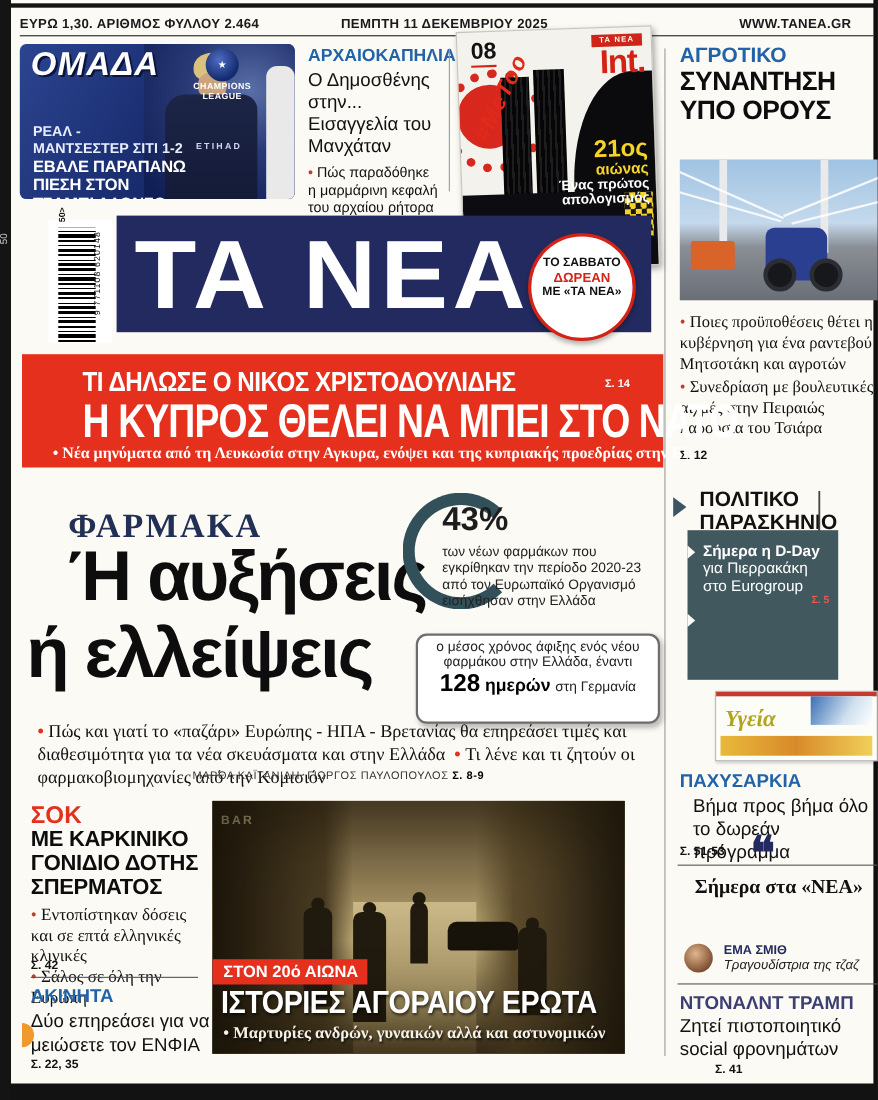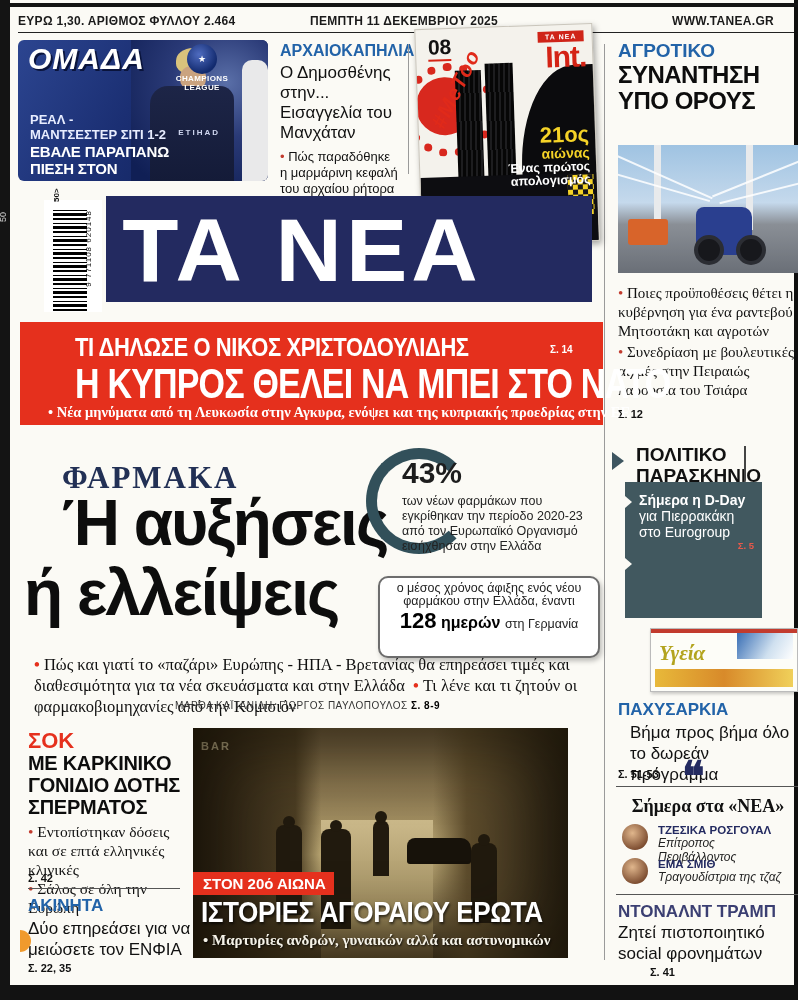--- a/index.html
+++ b/index.html
@@ -231,20 +231,25 @@
       <div class="metoo">#MeToo</div>
       <div class="mag-stat">
         <div style="color:#f5d327;font-size:22px;font-weight:900;">21ος</div>
         <div style="color:#f5d327;font-size:14px;font-weight:900;">αιώνας</div>
         <div style="color:#fff;font-size:12.5px;font-weight:bold;">Ένας πρώτος</div>
         <div style="color:#fff;font-size:12.5px;font-weight:bold;">απολογισμός</div>
       </div>
       <div class="mag-ai">AI</div>
     </div>
 
+    <div class="abs promo-circle">
+      <div style="margin-top:18px;font-size:11px;font-weight:900;color:#111;">ΤΟ ΣΑΒΒΑΤΟ</div>
+      <div style="font-size:12px;font-weight:900;color:#d42315;">ΔΩΡΕΑΝ</div>
+      <div style="font-size:11px;font-weight:900;color:#111;">ΜΕ «ΤΑ ΝΕΑ»</div>
+    </div>
 
     <div class="abs blue b" style="left:608px;top:40px;font-size:19px;">ΑΓΡΟΤΙΚΟ</div>
     <div class="abs rc-title" style="left:608px;top:62px;">
       <div>ΣΥΝΑΝΤΗΣΗ</div>
       <div>ΥΠΟ ΟΡΟΥΣ</div>
     </div>
     <div class="abs bridge">
       <div class="pylon" style="left:36px;"></div>
       <div class="pylon" style="left:128px;"></div>
       <div class="cable" style="left:-30px;top:26px;width:130px;height:2px;transform:rotate(24deg);"></div>
@@ -320,27 +325,20 @@
     <div class="abs blue b" style="left:608px;top:700px;font-size:17px;">ΠΑΧΥΣΑΡΚΙΑ</div>
     <div class="abs big-text" style="left:620px;top:722px;">
       <div>Βήμα προς βήμα όλο</div>
       <div>το δωρεάν πρόγραμμα</div>
     </div>
     <div class="abs pageref" style="left:608px;top:768px;">Σ. 51-53</div>
     <div class="abs gray-line" style="left:606px;top:786px;width:182px;"></div>
 
     <div class="abs quote">❝</div>
     <div class="abs today-title">Σήμερα στα «ΝΕΑ»</div>
-    <div class="abs" style="left:612px;top:824px;">
-      <div class="avatar" style="left:0;top:0;"></div>
-      <div style="margin-left:36px;">
-        <div class="p-name">ΤΖΕΣΙΚΑ ΡΟΣΓΟΥΑΛ</div>
-        <div class="p-role">Επίτροπος Περιβάλλοντος</div>
-      </div>
-    </div>
     <div class="abs" style="left:612px;top:858px;">
       <div class="avatar" style="left:0;top:0;"></div>
       <div style="margin-left:36px;">
         <div class="p-name">ΕΜΑ ΣΜΙΘ</div>
         <div class="p-role">Τραγουδίστρια της τζαζ</div>
       </div>
     </div>
     <div class="abs gray-line" style="left:606px;top:894px;width:182px;"></div>
 
     <div class="abs trump-name" style="left:608px;top:902px;">ΝΤΟΝΑΛΝΤ ΤΡΑΜΠ</div>

